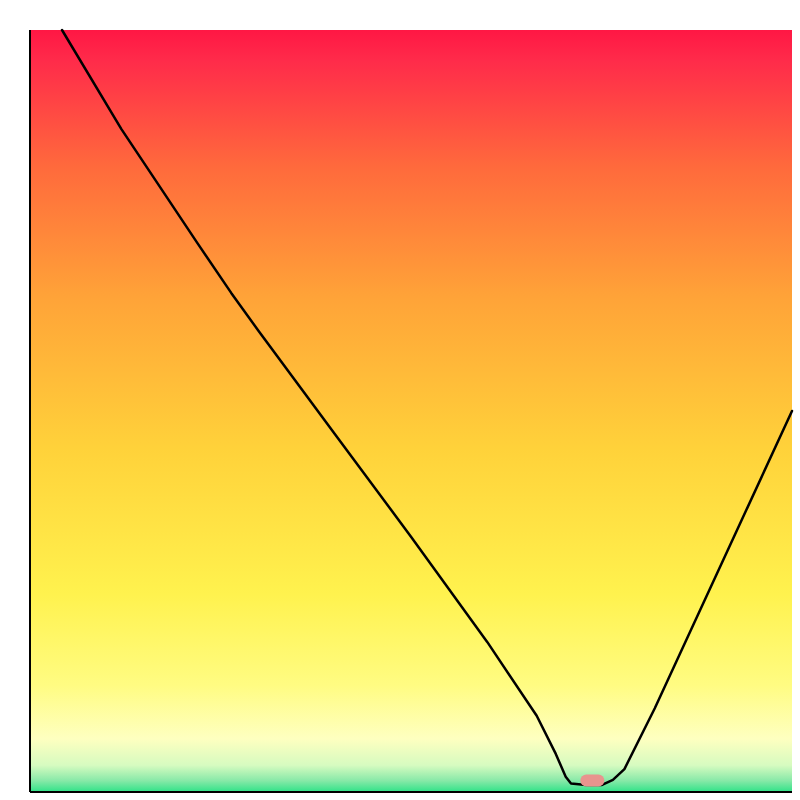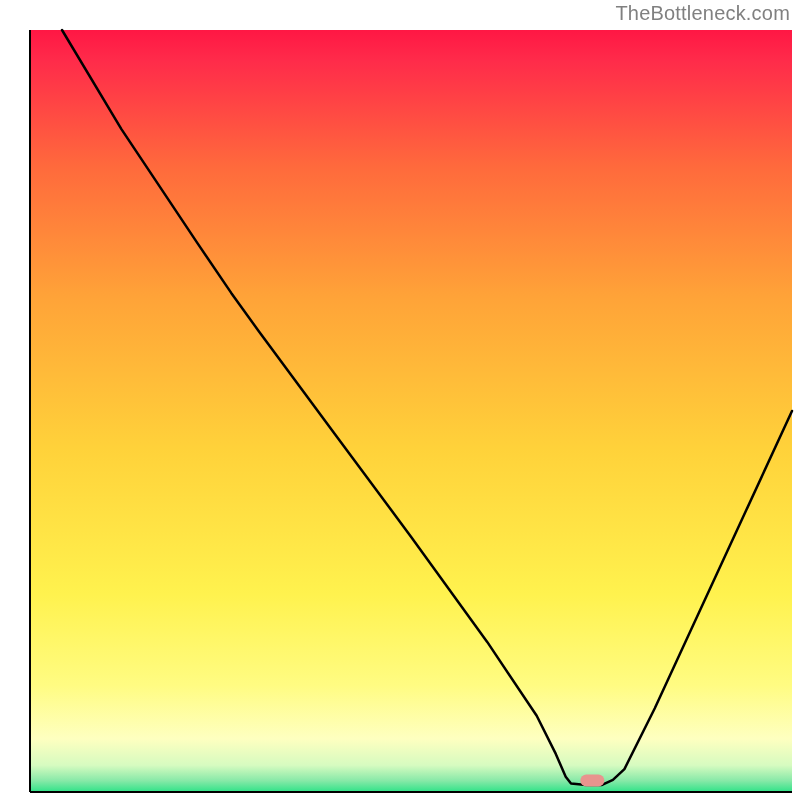--- a/index.html
+++ b/index.html
@@ -54,14 +54,13 @@
     <rect id="plot-bg" fill="url(#bg-grad)" x="30" y="30" width="762" height="762"></rect>
 
     <line id="axis-left" stroke="#000000" stroke-width="2" x1="30" y1="30" x2="30" y2="792"></line>
     <line id="axis-bottom" stroke="#000000" stroke-width="2" x1="30" y1="792" x2="792" y2="792"></line>
 
     <path id="curve-path" fill="none" stroke="#000000" stroke-width="2.5" stroke-linejoin="round" stroke-linecap="round" d="M62.0 30.0 L121.4 129.1 L197.6 243.4 L231.2 292.9 L258.6 331.0 L334.8 433.9 L411.0 536.7 L487.2 641.9 L536.7 715.8 L555.8 753.9 L565.7 776.8 L571.0 783.6 L586.3 785.1 L601.5 785.1 L612.9 779.8 L624.4 769.1 L654.8 708.2 L700.6 609.1 L746.3 510.1 L792.0 411.0"></path>
 
     <rect id="marker" rx="6" ry="6" height="12" width="24" x="580.356" y="774.57" fill="#e8948e"></rect>
   </svg>
 
-  <div class="attrib">TheBottleneck.com</div>
 </div>
 
 </body></html>

